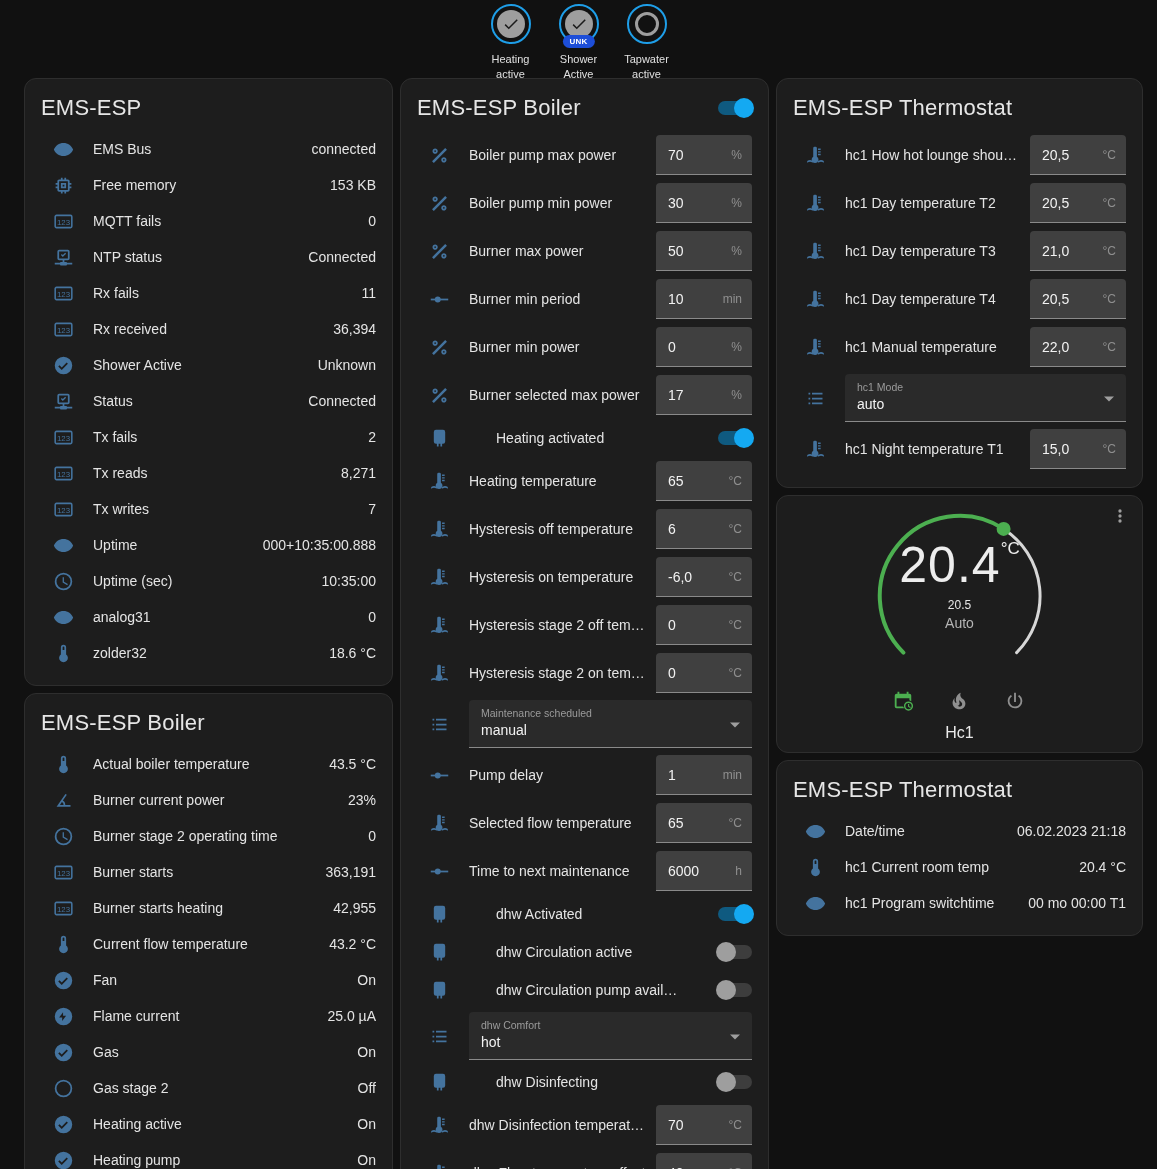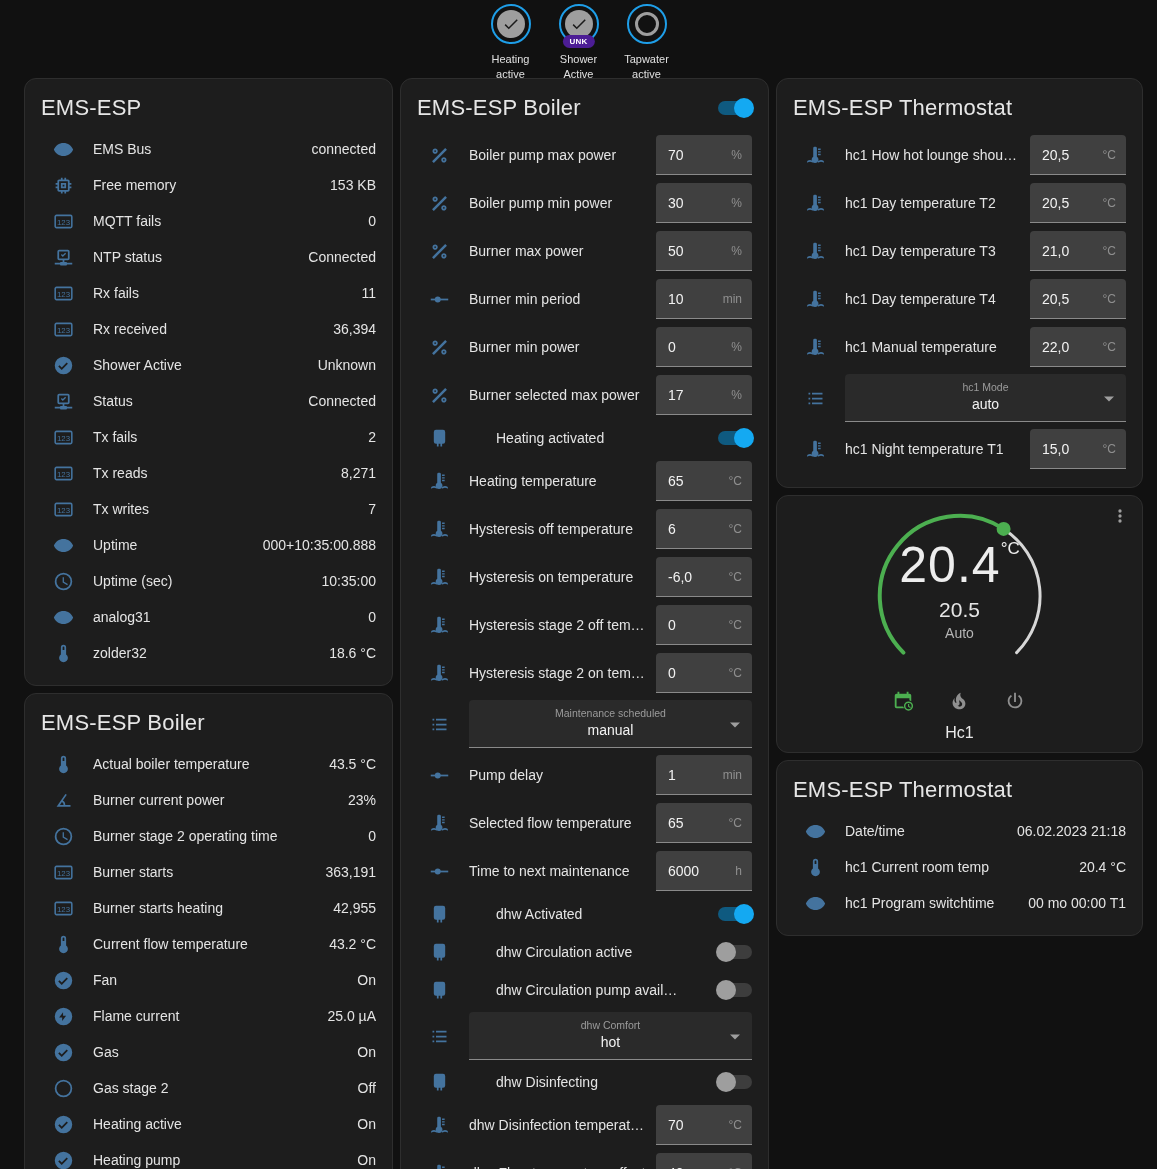--- a/index.html
+++ b/index.html
@@ -21,21 +21,21 @@
     border:2px solid #1e9ee8; display:flex; align-items:center; justify-content:center;
   }
   .badge-fill {
     width:28px; height:28px; border-radius:50%; background:#9e9e9e;
     display:flex; align-items:center; justify-content:center;
   }
   .badge-fill svg { width:18px; height:18px; fill:#1b1b1b; }
   .badge-ring { width:24px; height:24px; border:3px solid #9e9e9e; border-radius:50%; }
   .badge-pill {
     position:absolute; bottom:-6px; left:50%; transform:translateX(-50%);
-    background:#4c1d95; color:#fff; font-size:8px; font-weight:bold;
+    background:#1d4ed8; color:#fff; font-size:8px; font-weight:bold;
     padding:2px 7px; border-radius:9px; letter-spacing:.3px;
   }
   .badge-label {
     margin-top:8px; font-size:11px; line-height:1.35; color:#e0e0e0;
     text-align:center; white-space:pre-line;
   }
   
   .grid {
     display:grid; grid-template-columns:369px 369px 367px; gap:7px;
     padding:0 14px 0 24px; align-items:start;
@@ -45,21 +45,21 @@
     background:#1d1d1d; border:1px solid #2e2e2e; border-radius:12px;
     padding:14px 16px 14px 16px;
   }
   .card-header { display:flex; align-items:center; justify-content:space-between; margin:2px 0 10px 0; }
   .card-title { font-size:22px; font-weight:400; color:#e6e6e6; letter-spacing:.2px; }
   
   .row { display:flex; align-items:center;margin-left:12px; }
   .row.sensor { height:36px; }
   .row.number { height:48px; }
   .row.toggle { height:38px;gap:27px; }
-  .row.select { height:54px;text-align:center; }
+  .row.select { height:54px; }
   .row-icon { width:40px; flex:0 0 40px; display:flex; align-items:center; }
   .row-icon svg { width:21px; height:21px; fill:#44739e; color:#44739e; }
   .row-label {
     flex:1; font-size:14px; color:#e4e4e4; white-space:nowrap;
     overflow:hidden; text-overflow:ellipsis; padding-right:10px;
   }
   .row-value { font-size:14px; color:#e4e4e4; text-align:right; white-space:nowrap; }
   
   .num-box {
     width:96px; height:40px; background:#404040; border-bottom:1px solid #8a8a8a;
@@ -91,21 +91,21 @@
   .dial-menu { position:absolute; top:10px; right:8px; width:24px; height:24px; cursor:pointer; }
   .dial-menu svg { width:20px; height:20px; fill:#9e9e9e; }
   .dial-wrap { position:relative; height:170px; margin-top:4px; }
   .dial-wrap svg.gauge { position:absolute; left:50%; top:0; transform:translateX(-50%); }
   .dial-text {
     position:absolute; left:0; right:0; top:30px; display:flex; flex-direction:column;
     align-items:center; pointer-events:none;
   }
   .dial-current { font-size:50px; color:#ededed; line-height:1; letter-spacing:1px; }
   .dial-current sup { font-size:17px; color:#ededed; vertical-align:28px; letter-spacing:0; }
-  .dial-target { font-size:21px; color:#e6e6e6; margin-top:8px; }
+  .dial-target { font-size:12px; color:#e6e6e6; margin-top:8px; }
   .dial-mode { font-size:14px; color:#b5b5b5; margin-top:3px; }
   .dial-icons { display:flex; justify-content:center; gap:32px; margin-top:10px; }
   .dial-icons .mico { width:24px; height:24px; cursor:pointer; }
   .dial-icons .mico svg { width:22px; height:22px; fill:#8f8f8f; color:#8f8f8f; }
   .dial-icons .mico.active svg { fill:#4caf50; color:#4caf50; }
   .dial-name { text-align:center; font-size:16px; color:#eaeaea; margin-top:10px; }
 </style>
 </head>
 <body>
 

